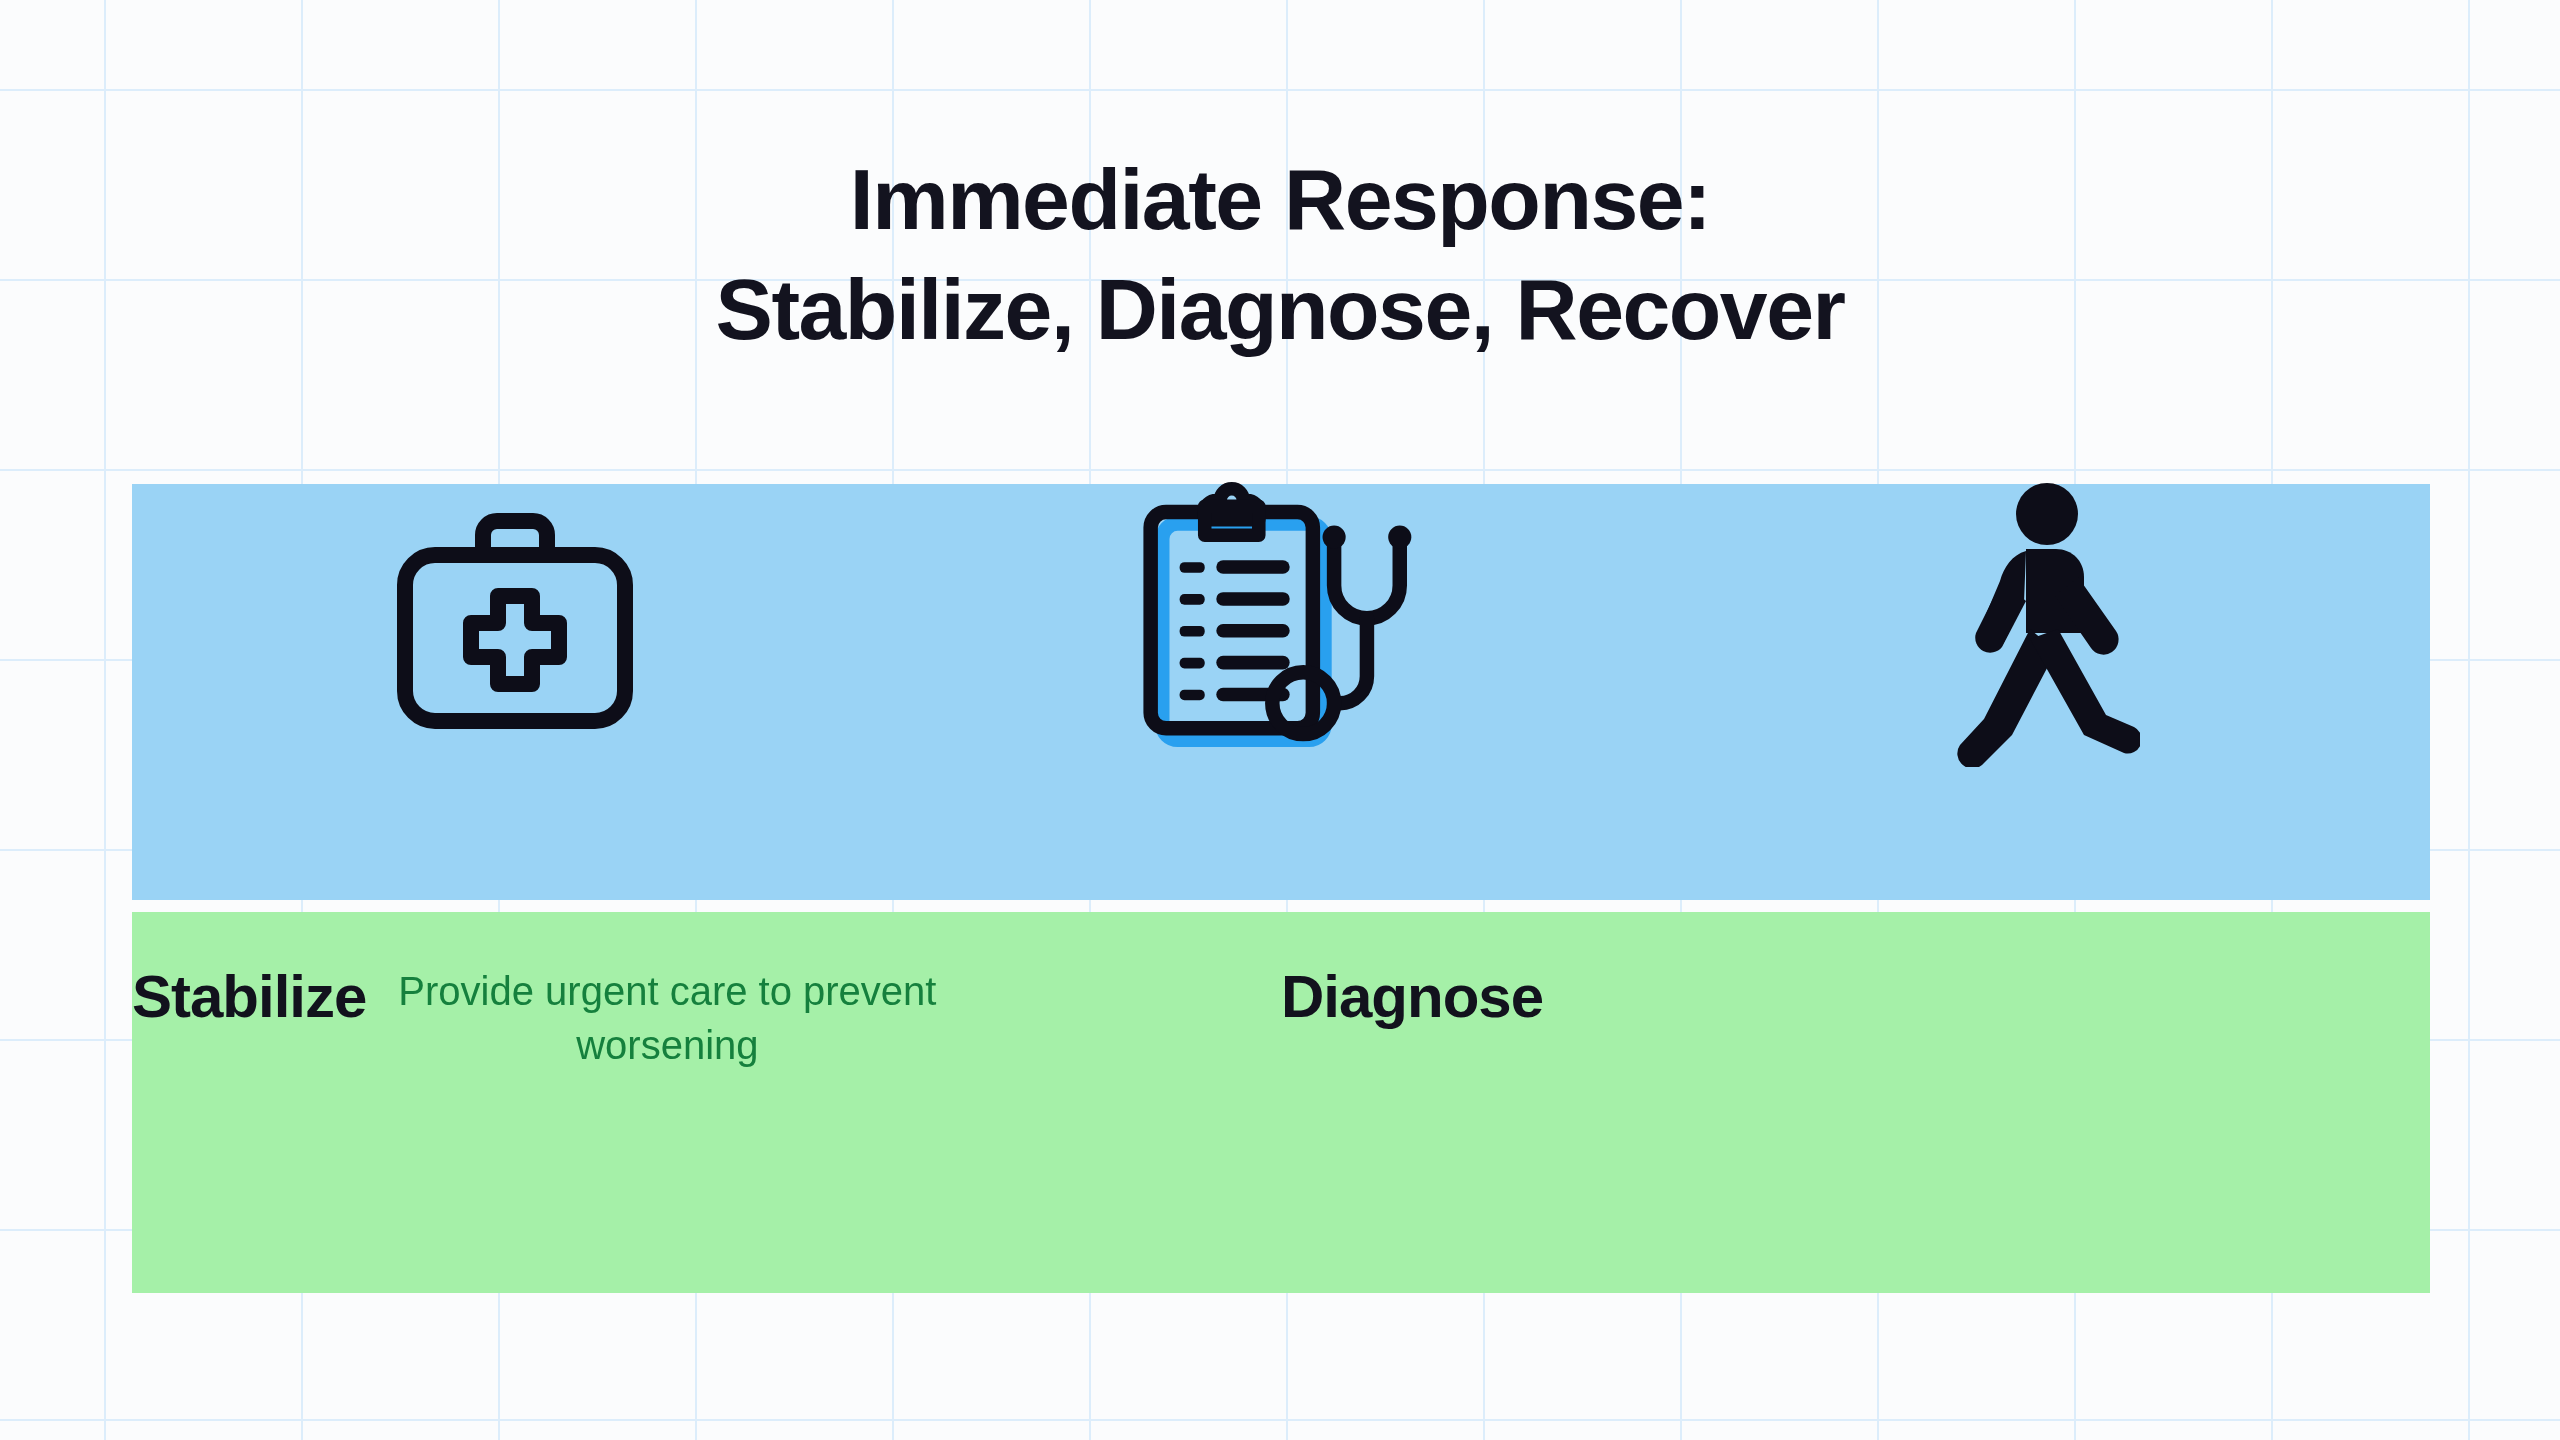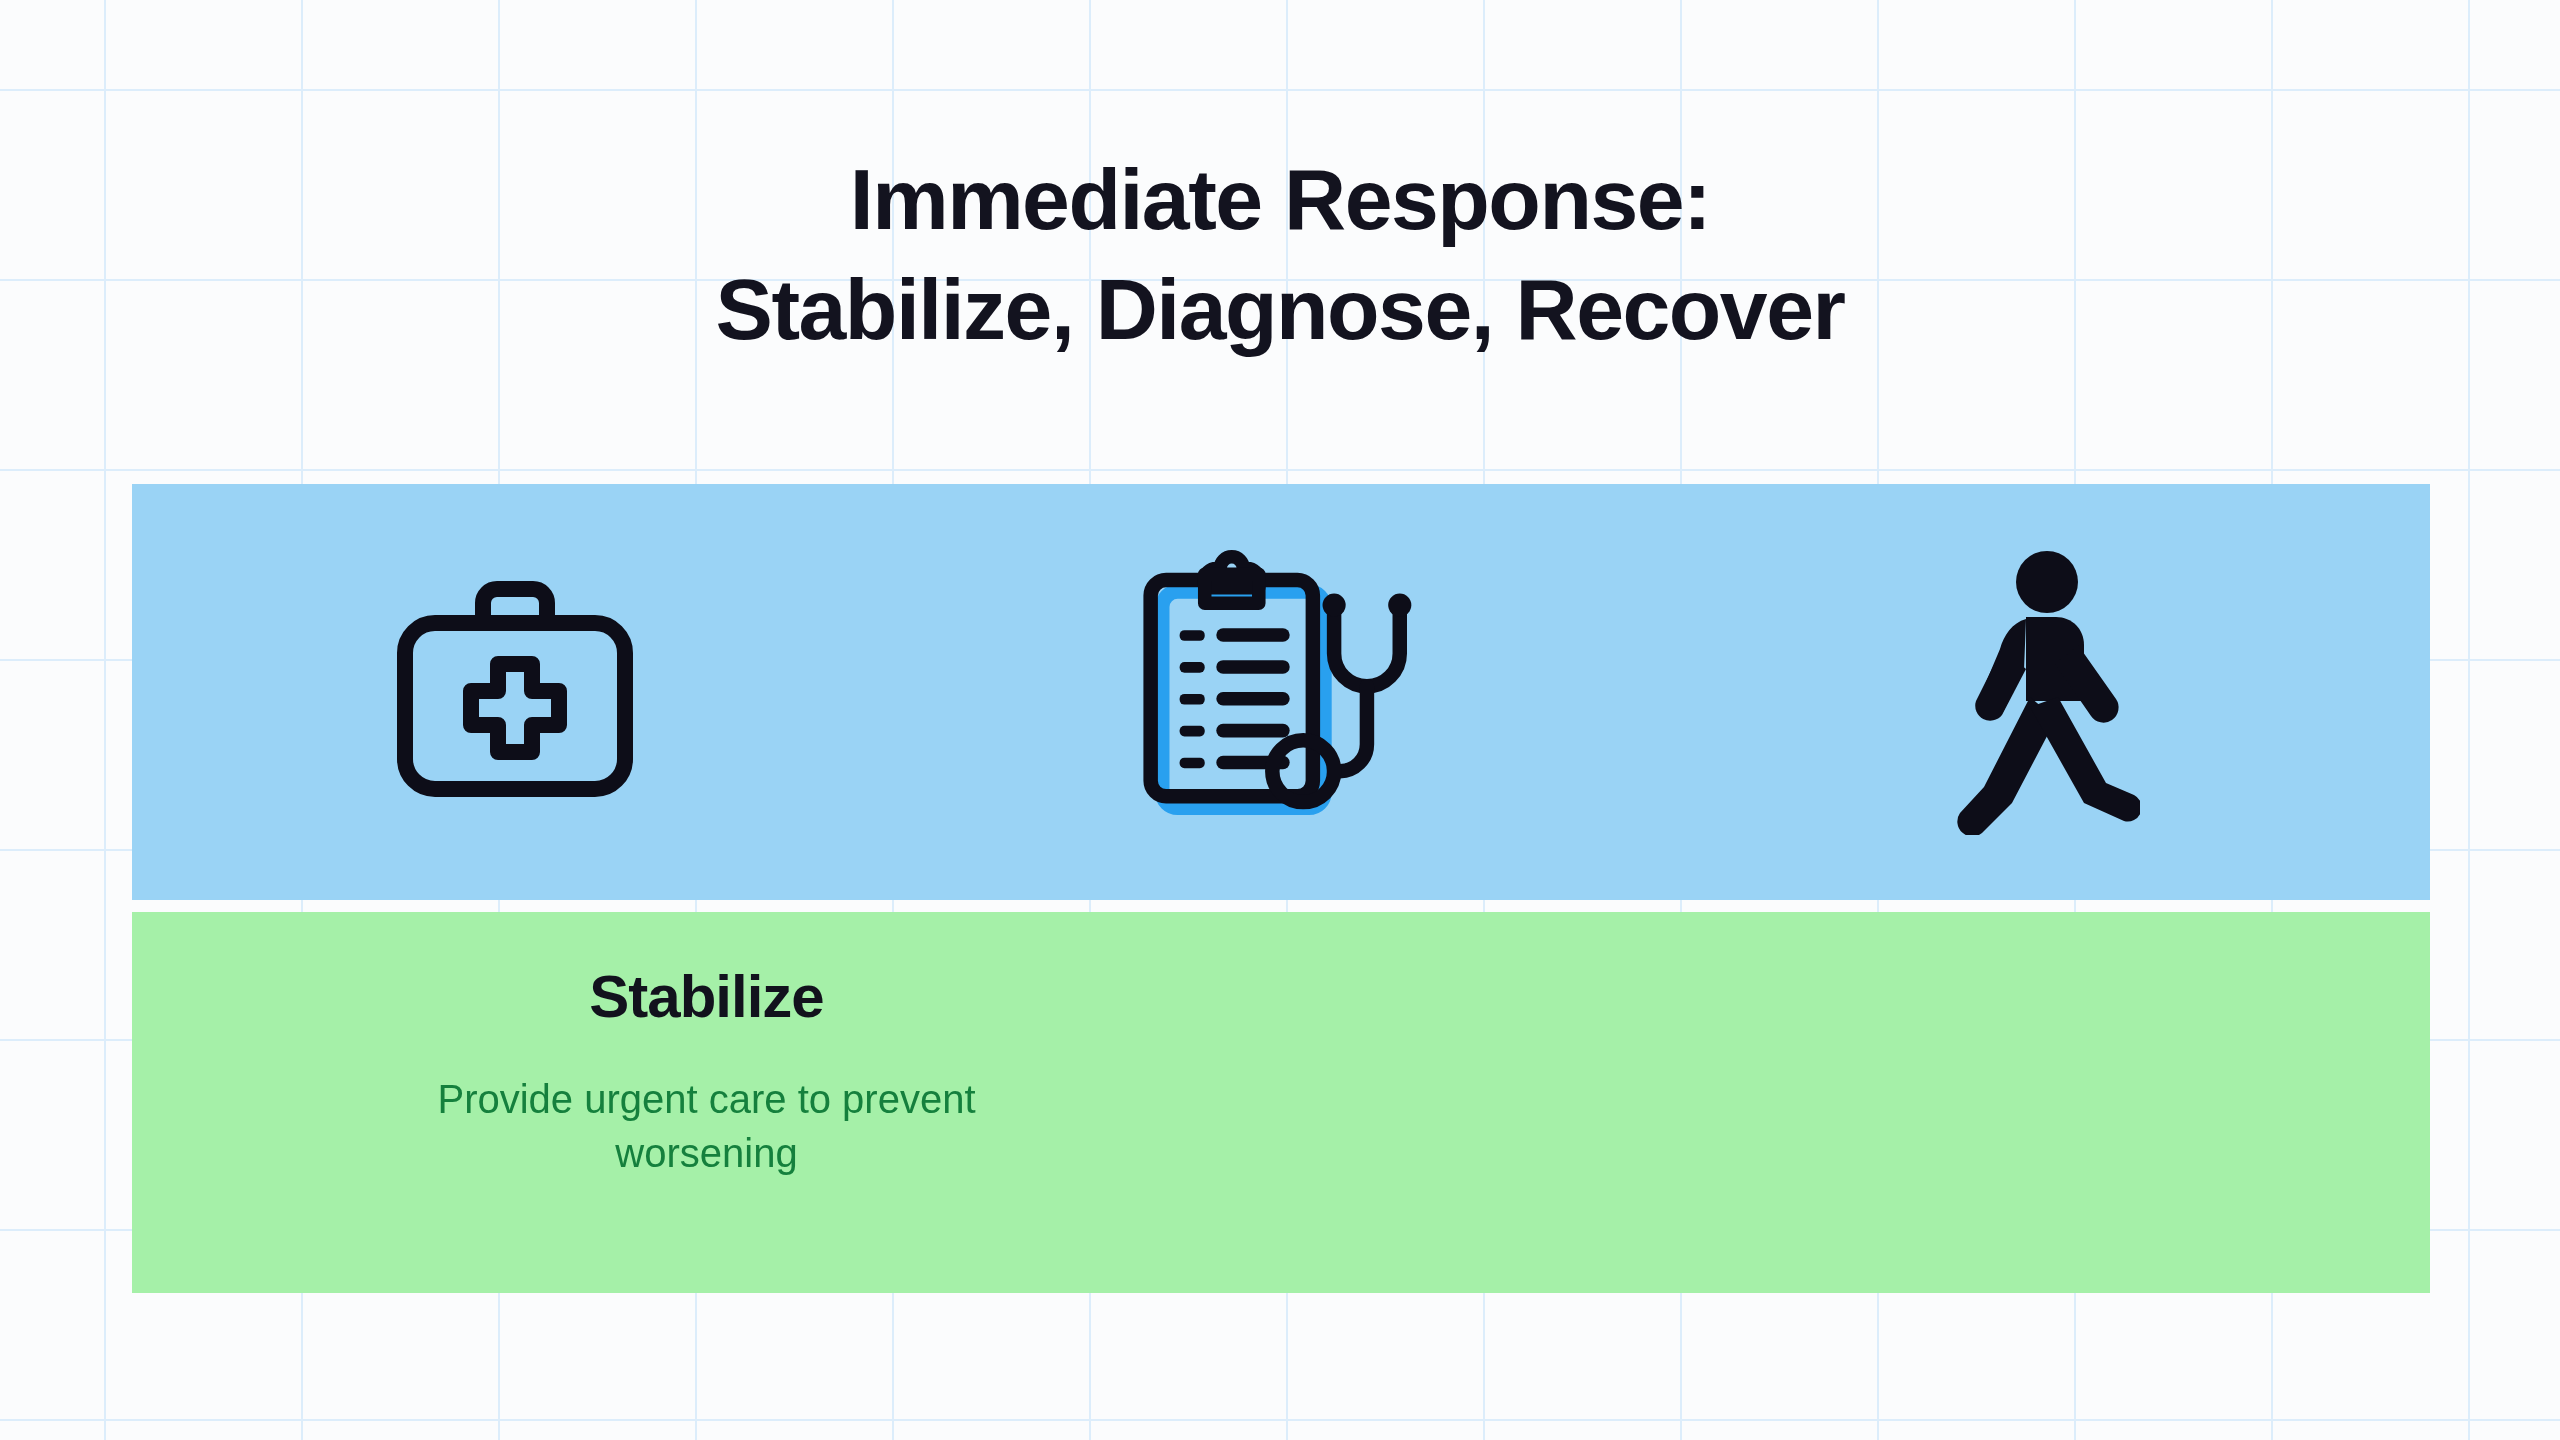--- a/index.html
+++ b/index.html
@@ -53,24 +53,24 @@
   .band-text {
     top:912px;
     height:381px;
     background:#a5f0a8;
     align-items:flex-start;
   }
 
   .col {
     flex:1 1 0;
     display:flex;
-    flex-direction:column;
-    align-items:center;
+    flex-direction:row;
     justify-content:center;
     height:100%;
+    gap:21px;
   }
   .col-text { justify-content:flex-start; padding-top:52px; }
 
   .icon-wrap {
     width:280px; height:280px;
     display:flex; align-items:center; justify-content:center;
   }
   .icon-wrap svg { display:block; }
 
   .step-title {
@@ -171,18 +171,19 @@
   </div>
 
   <div class="band band-text">
 
     <div class="col col-text">
       <div class="step-title">Stabilize</div>
       <div class="step-desc">Provide urgent care to prevent worsening</div>
     </div>
 
     <div class="col col-text">
+      <div class="step-title">Diagnose</div>
     </div>
 
 
   </div>
 
 </div>
 
 </body></html>

